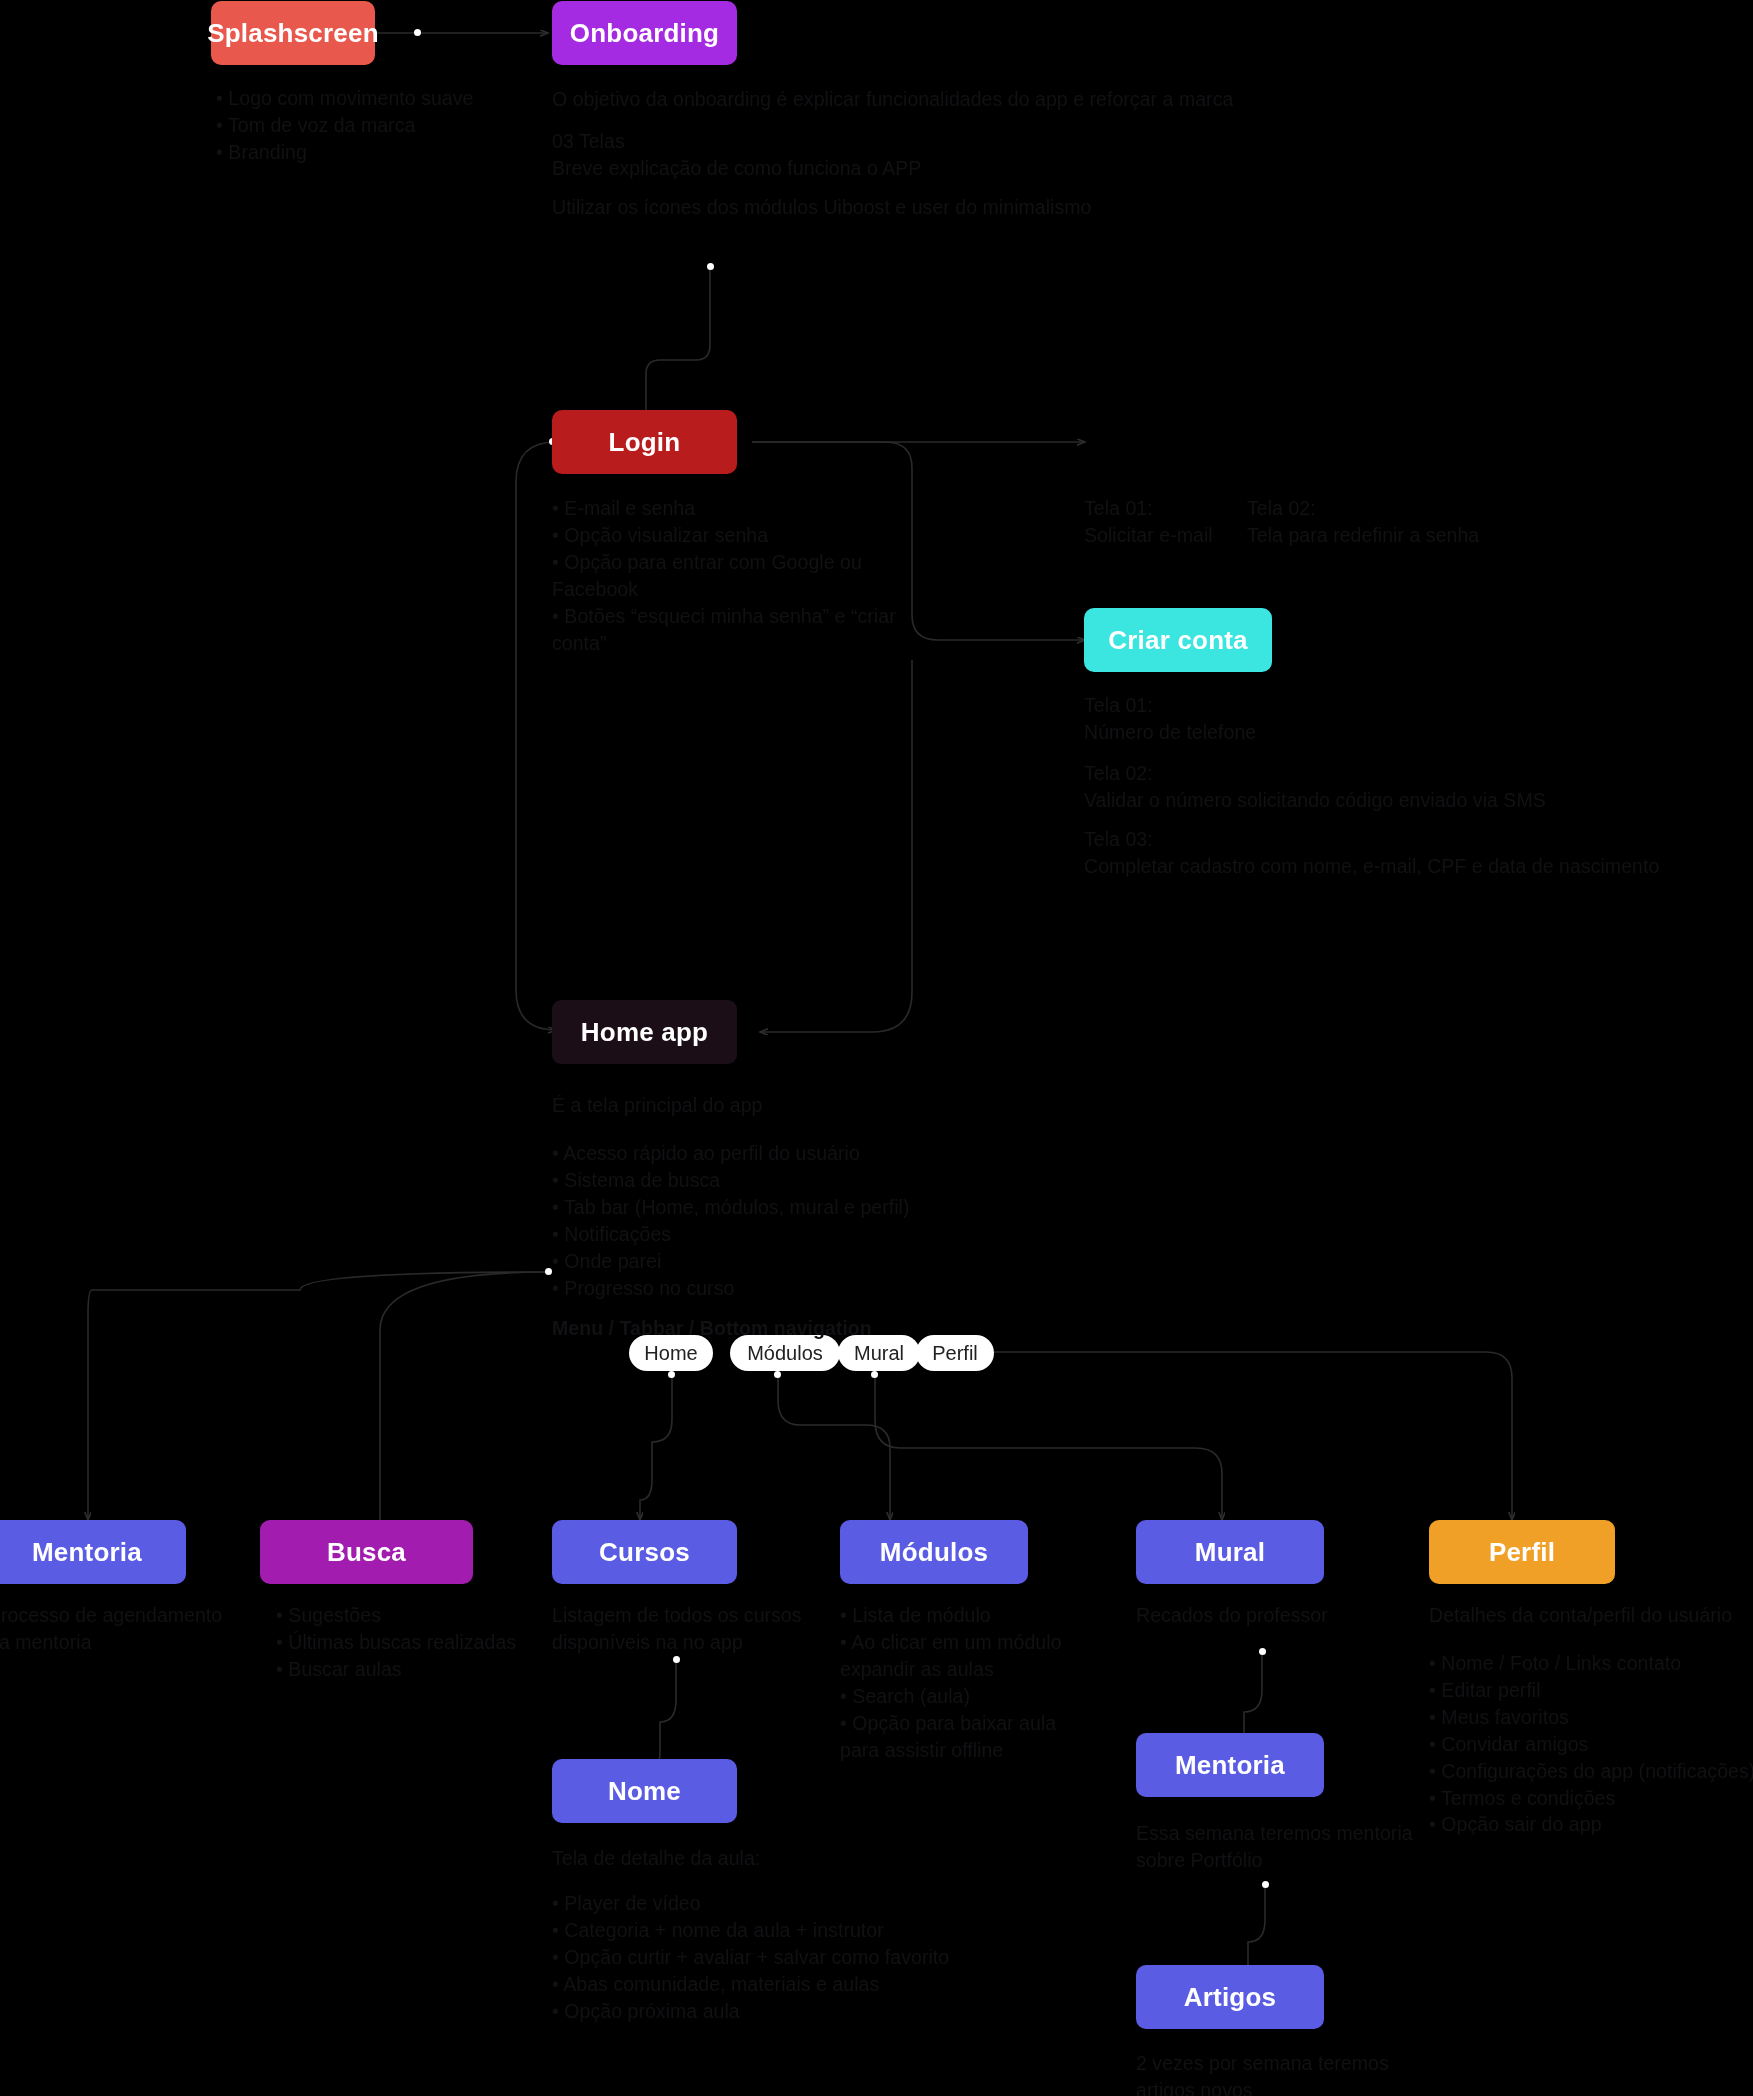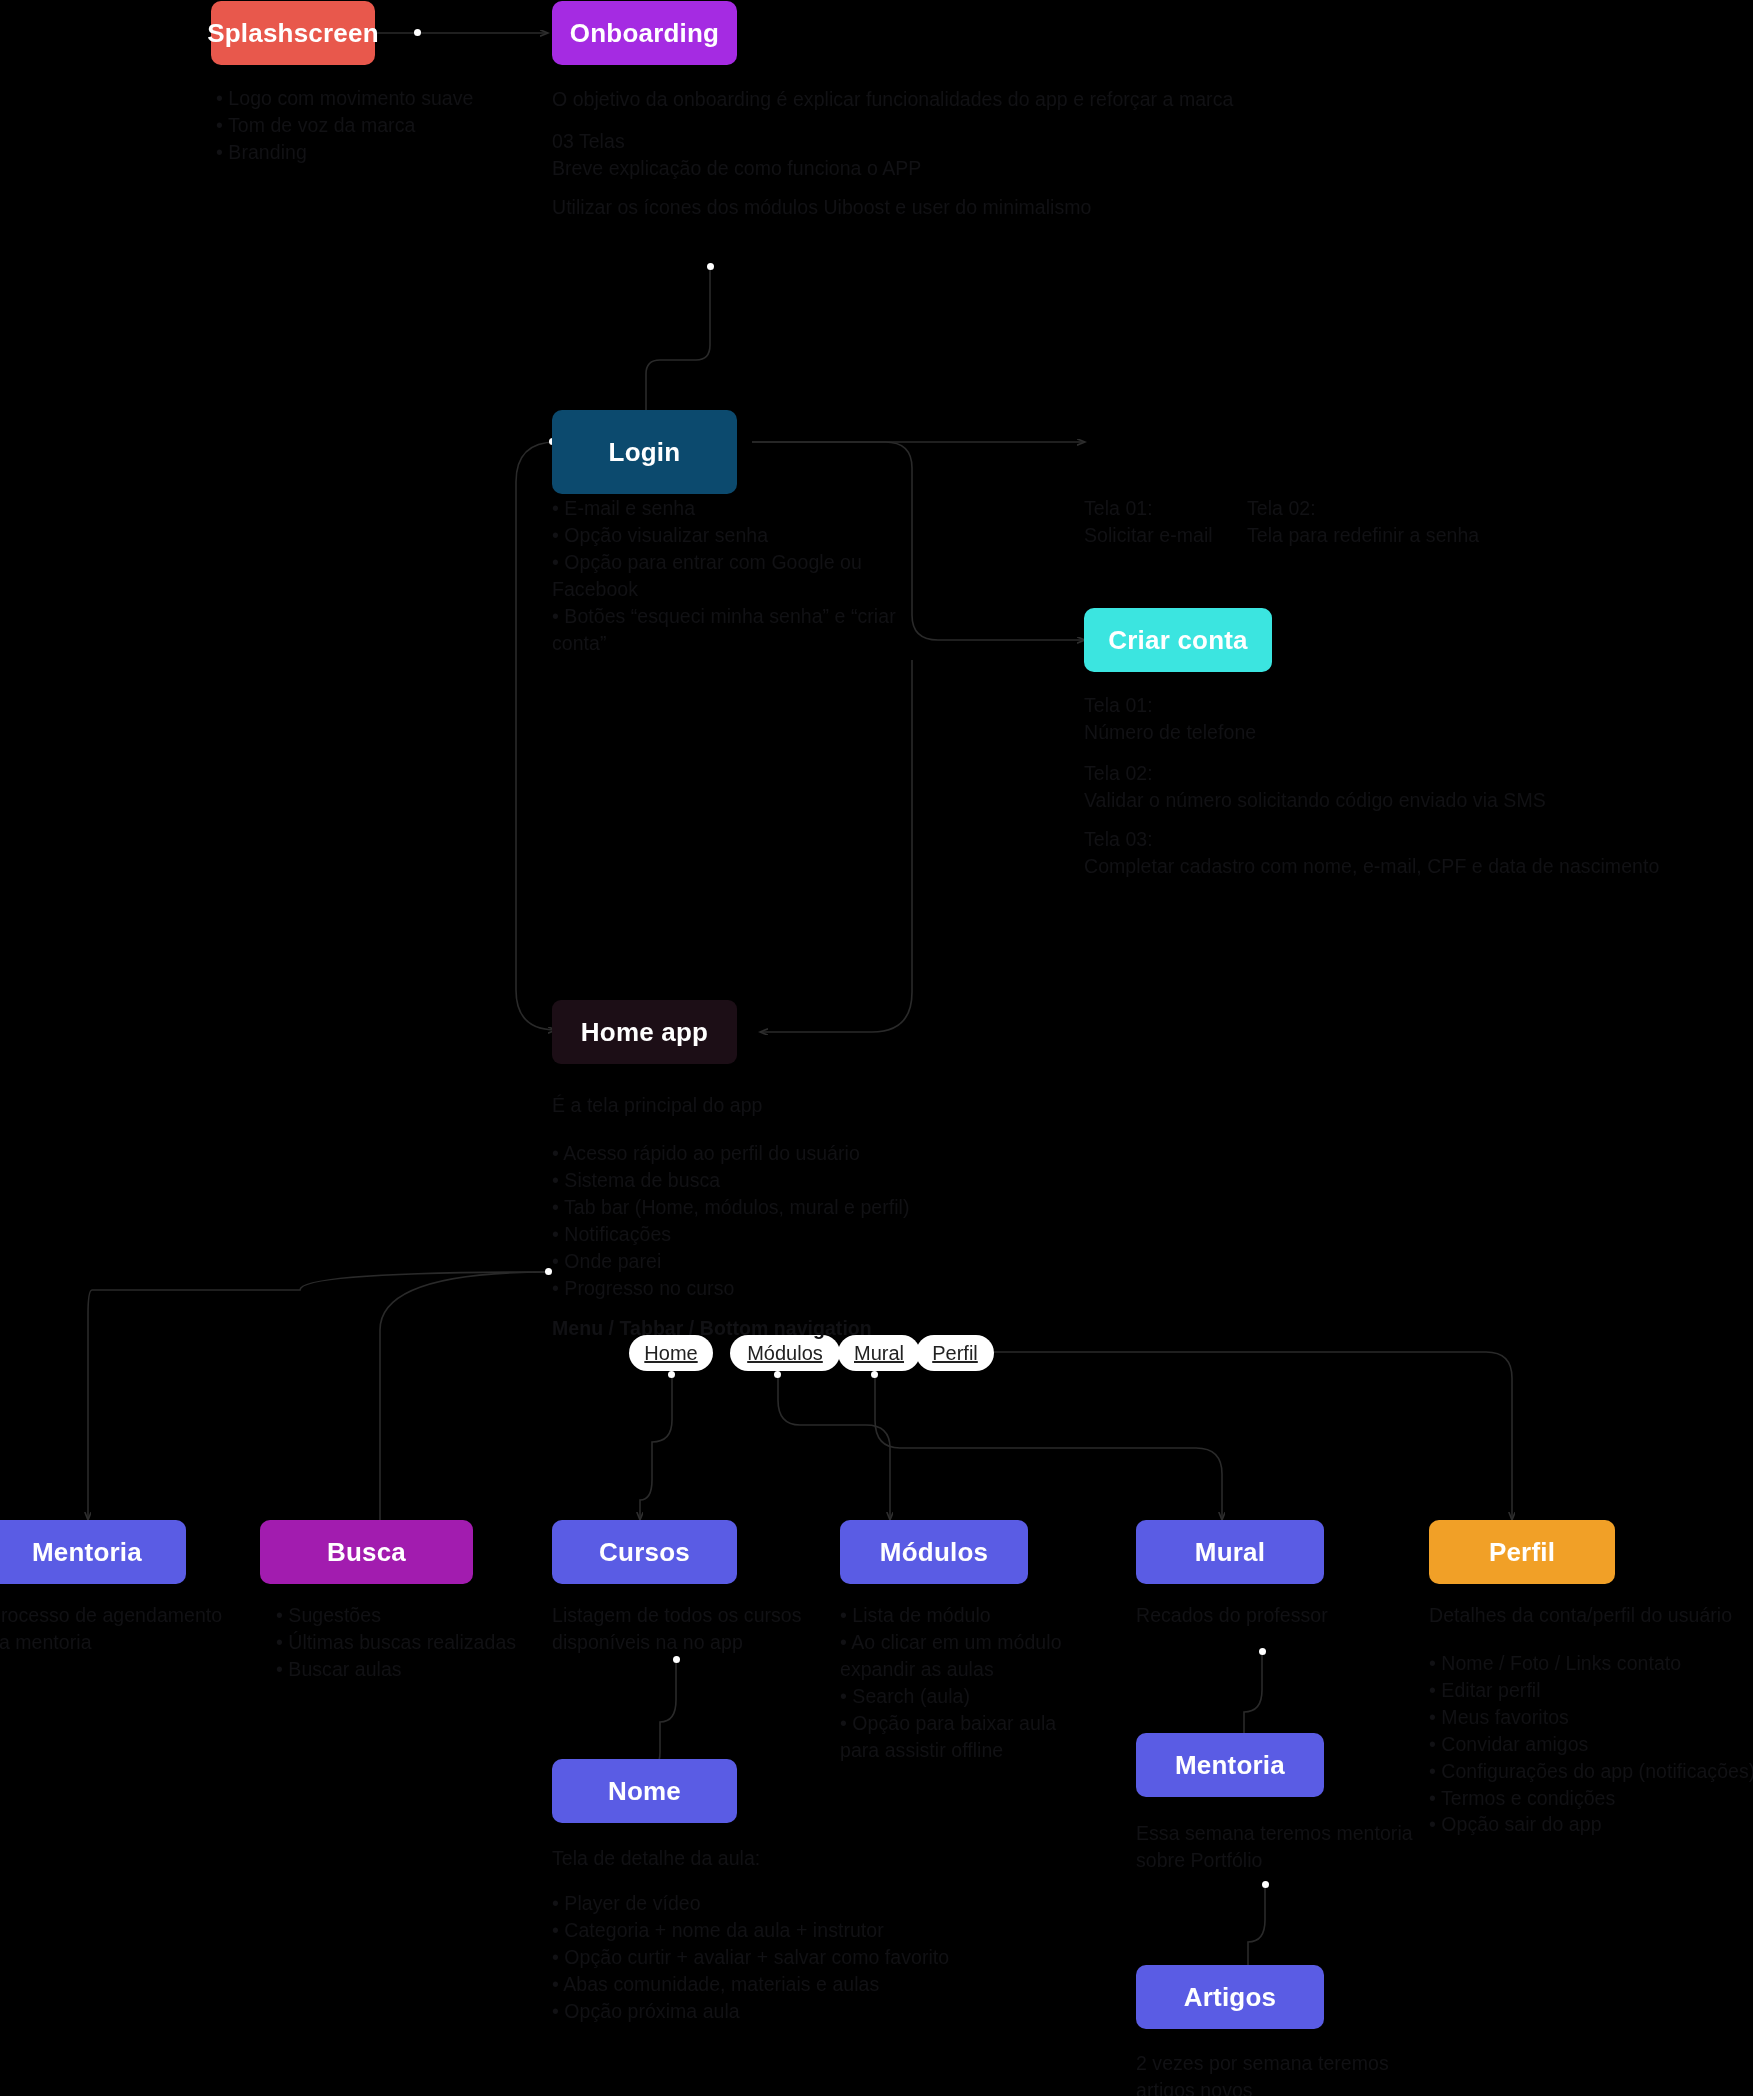--- a/index.html
+++ b/index.html
@@ -23,21 +23,21 @@
   .desc{
     position:absolute;color:#111114;font-size:19.5px;line-height:1.38;
     white-space:pre-wrap;letter-spacing:.05px;
   }
 
   .pill{
     position:absolute;background:#fff;border-radius:20px;height:36px;
     display:flex;align-items:center;justify-content:center;padding:0 18px;
     box-sizing:border-box;
   }
-  .pill span{color:#222;font-size:20px;white-space:nowrap;text-decoration:underline;}
+  .pill span{color:#222;font-size:20px;white-space:nowrap;}
 
   .dot{position:absolute;width:7px;height:7px;border-radius:50%;background:#fff;}
 </style>
 </head>
 <body>
 
 <div id="canvas">
 
   <svg id="wires" viewBox="0 0 1753 2096">
     <defs>
@@ -93,21 +93,21 @@
   <div class="dot" style="left:1262px;top:1881px;"></div>
 
   <div class="node light" style="left:211px;top:1px;width:164px;height:64px;background:#E8584C;">
     <span class="node-label">Splashscreen</span>
   </div>
 
   <div class="node light" style="left:552px;top:1px;width:185px;height:64px;background:#A52BE2;">
     <span class="node-label">Onboarding</span>
   </div>
 
-  <div class="node light" style="left:552px;top:410px;width:185px;height:84px;background:#0c4a6e;">
+  <div class="node light" style="left:552px;top:410px;width:185px;height:64px;background:#b91c1c;">
     <span class="node-label">Login</span>
   </div>
 
 
   <div class="node dark" style="left:1084px;top:608px;width:188px;height:64px;background:#3BE5E0;justify-content:center;">
     <span class="node-label" style="color:#fff;">Criar conta</span>
   </div>
 
   <div class="node light" style="left:552px;top:1000px;width:185px;height:64px;background:#1C0E16;border-radius:9px;">
     <span class="node-label">Home app</span>

